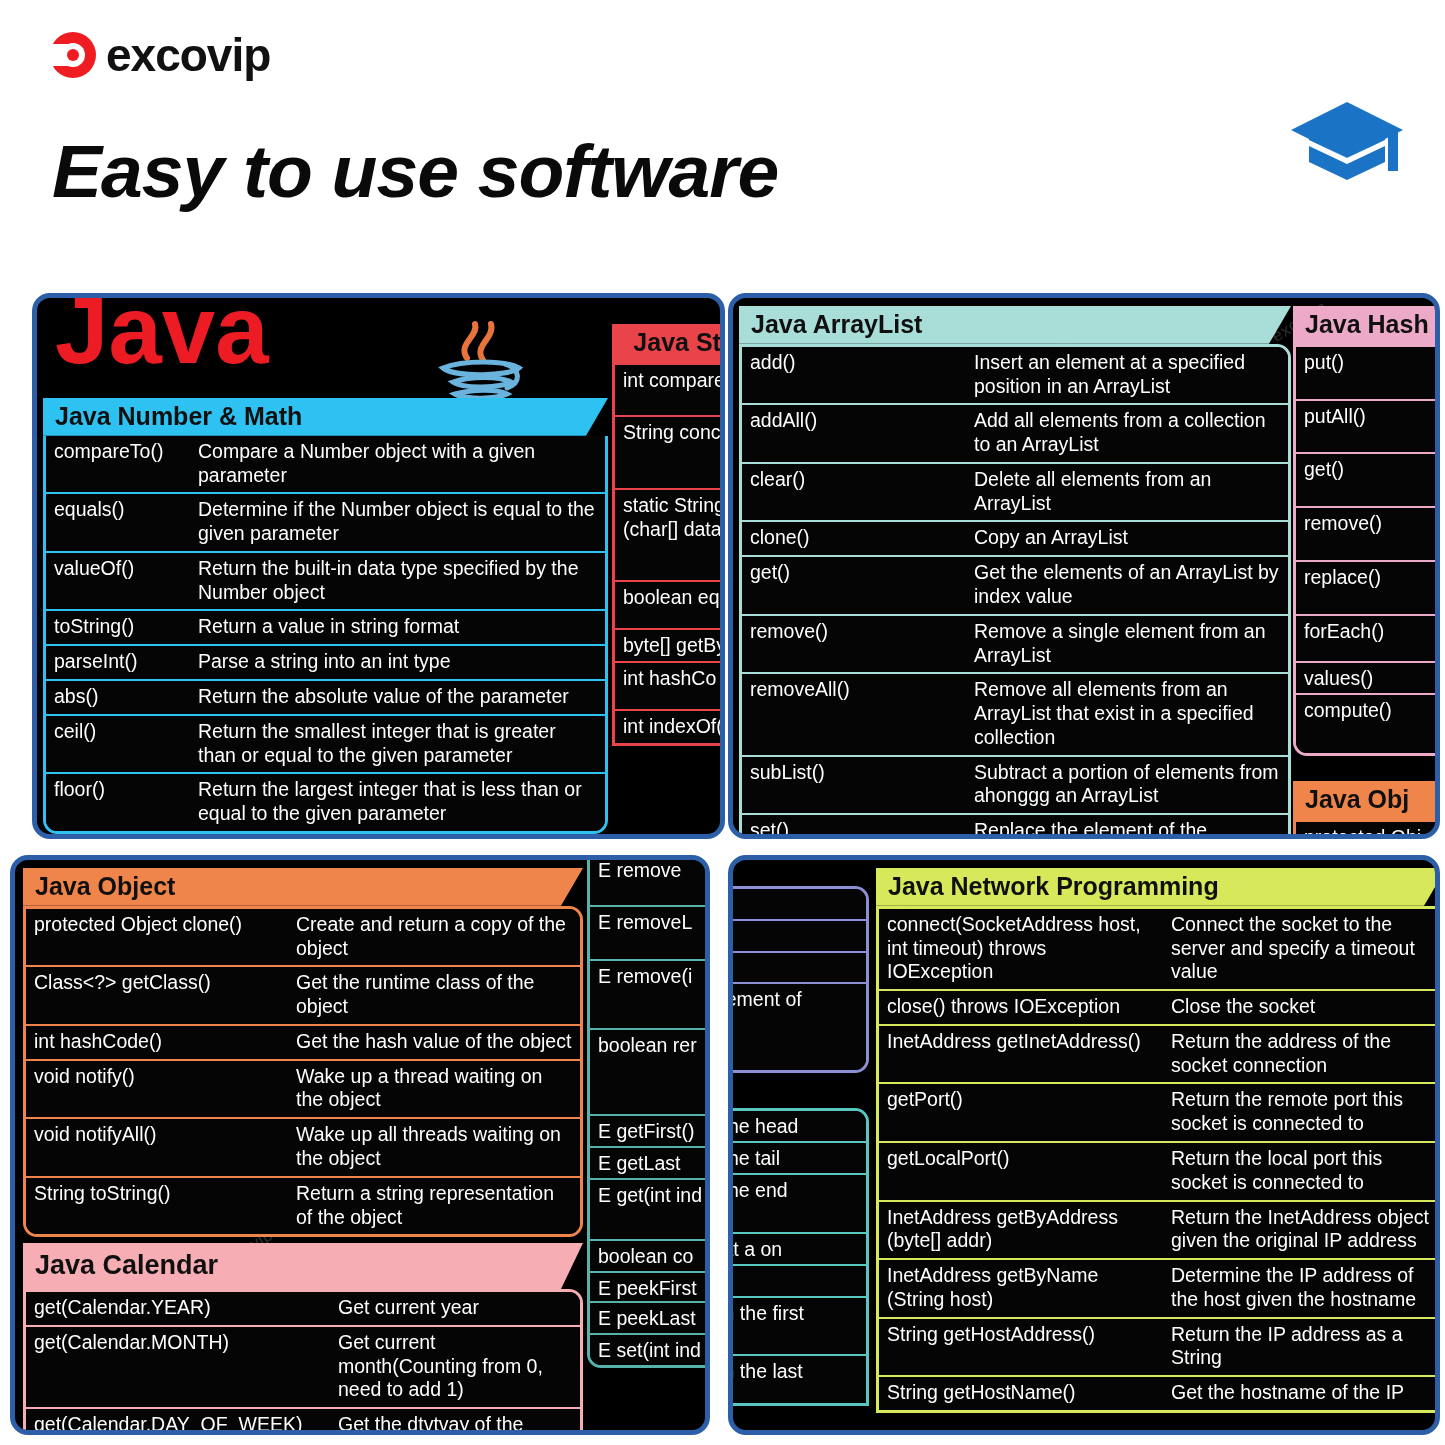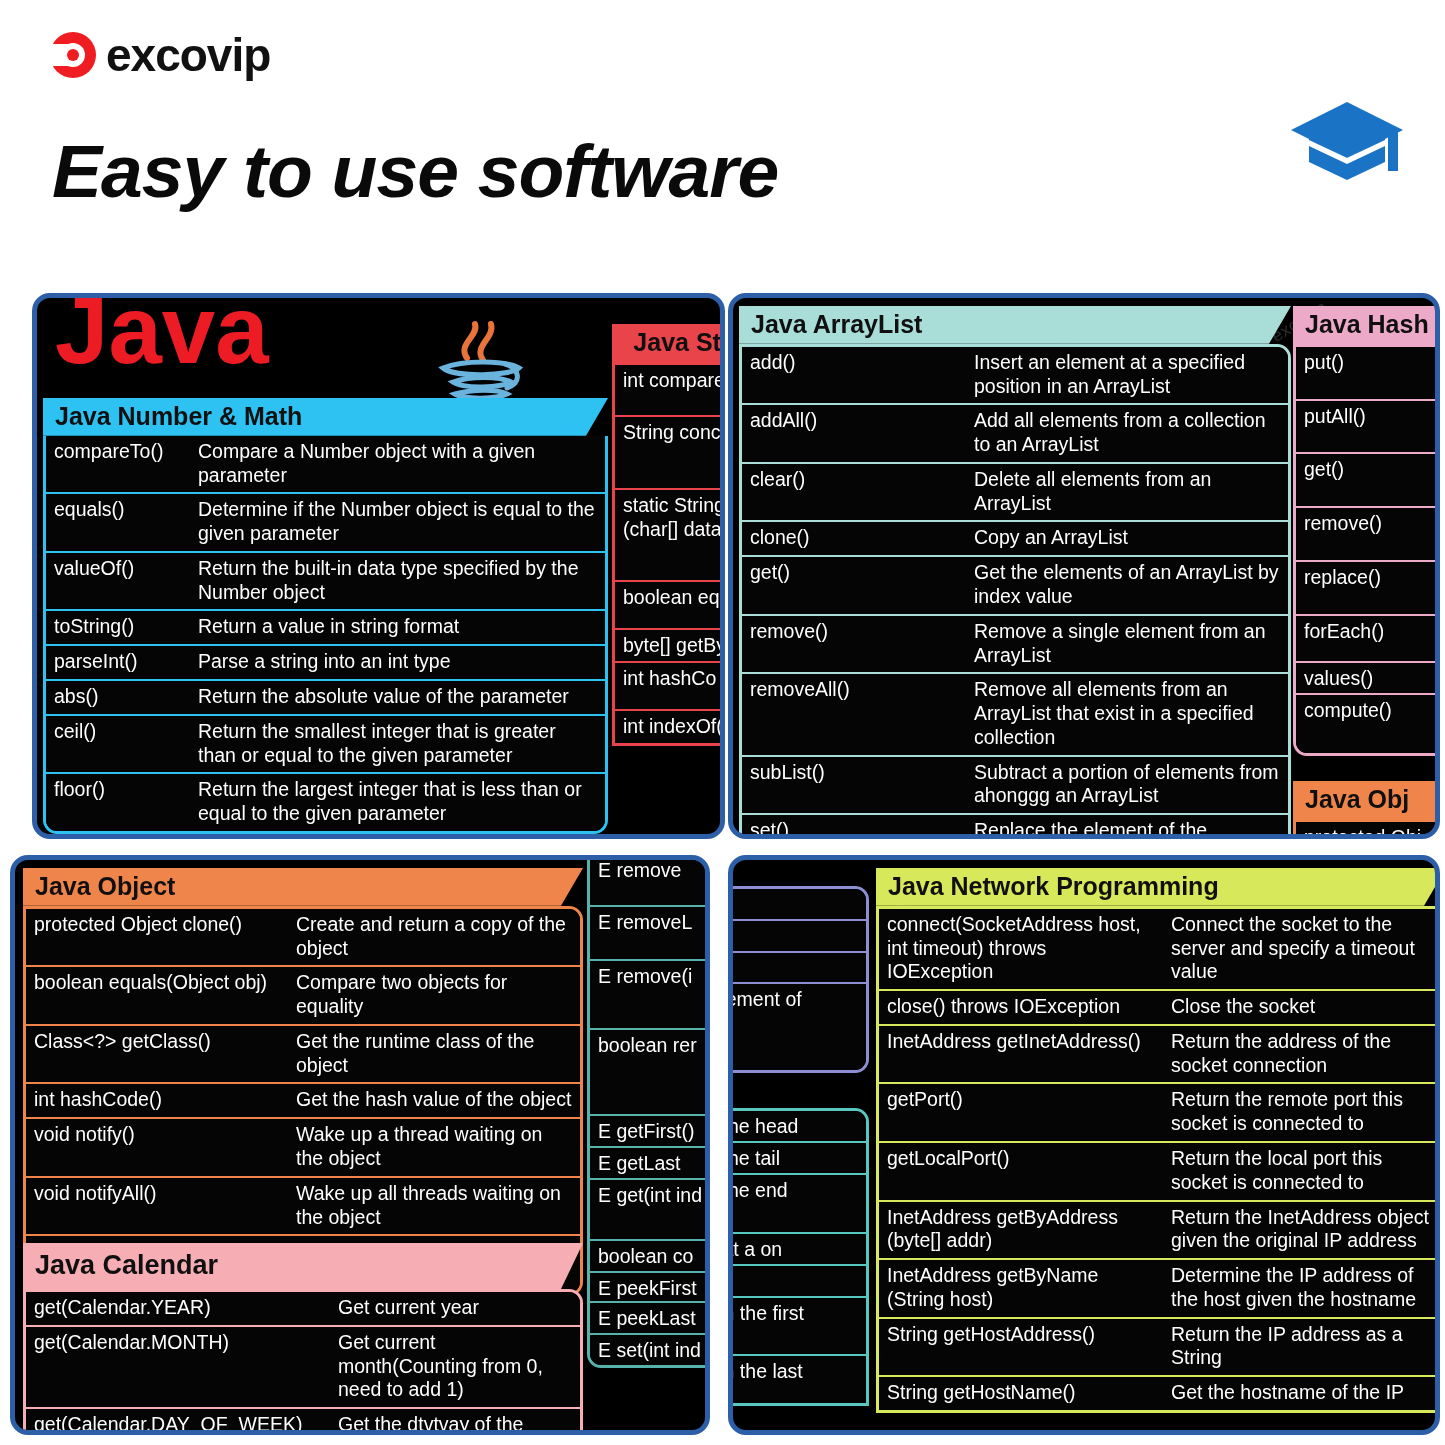--- a/index.html
+++ b/index.html
@@ -328,24 +328,20 @@
         <span class="lbl">Java Object</span>
       </div>
       <div class="bodybox" style="--line:#f0854b;">
         <table class="rows" style="--line:#f0854b;">
           <tbody id="tb-object">
               <tr>
                 <td class="k" style="width: 248px;">protected Object clone()</td>
                 <td class="d">Create and return a copy of the object</td>
               </tr>
               <tr>
-                <td class="k" style="width: 248px;">boolean equals(Object obj)</td>
-                <td class="d">Compare two objects for equality</td>
-              </tr>
-              <tr>
                 <td class="k" style="width: 248px;">Class&lt;?&gt; getClass()</td>
                 <td class="d">Get the runtime class of the object</td>
               </tr>
               <tr>
                 <td class="k" style="width: 248px;">int hashCode()</td>
                 <td class="d">Get the hash value of the object</td>
               </tr>
               <tr>
                 <td class="k" style="width: 248px; margin-top: 28px;">void notify()</td>
                 <td class="d">Wake up a thread waiting on the object</td>

